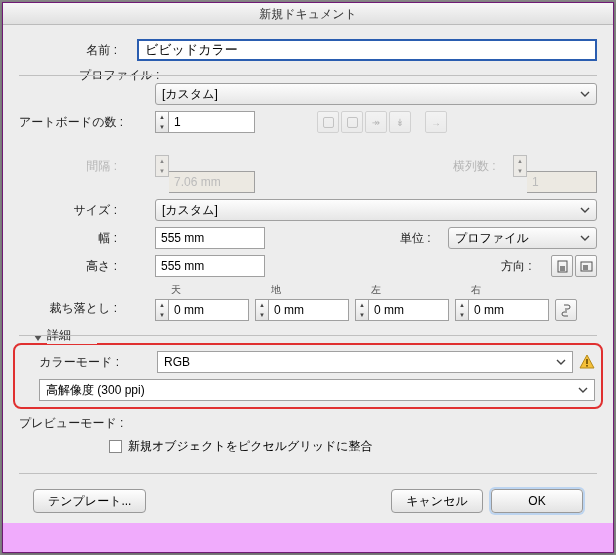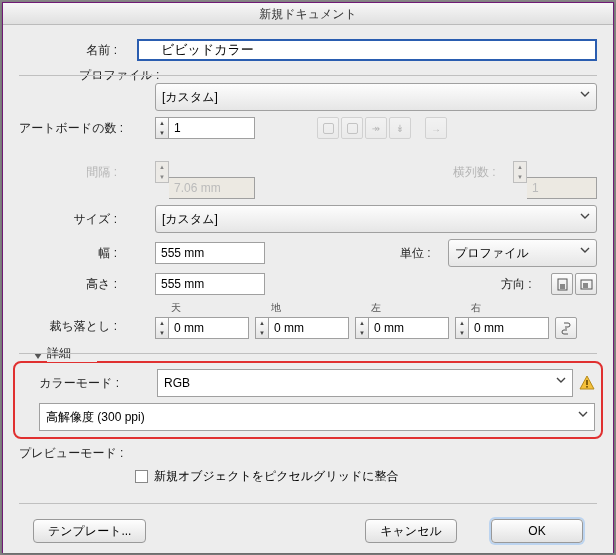--- a/index.html
+++ b/index.html
@@ -4,22 +4,22 @@
 <style>
 * { box-sizing: border-box; margin: 0; padding: 0; font-family: "Hiragino Kaku Gothic ProN", "Meiryo", sans-serif; }
 body { background: #888; width: 616px; height: 555px; }
 .dialog { width: 612px; height: 551px; margin: 2px; background: #f0abfc; border: 1px solid #701a75; box-shadow: 0 1px 3px rgba(0,0,0,0.3); }
 .titlebar { height: 22px; background: linear-gradient(#f7f7f7,#e0e0e0); border-bottom: 1px solid #bbb; text-align: center; font-size: 12px; line-height: 22px; color: #333; }
 .content { padding: 14px 16px 10px 16px; background: #ededed; }
 .row { display: flex; align-items: center; margin-bottom: 6px; }
 .label { text-align: right; font-size: 12px; color: #222; padding-right: 20px; white-space: nowrap; }
 .label.disabled { color: #b5b5b5; }
 .col1 { width: 118px; }
-.field-name { flex: 1; height: 22px; border: 2px solid #2a5db0; background: #fff; font-size: 13px; padding: 0 22px; }
-.dropdown { flex: 1; height: 28px; background: linear-gradient(#fdfdfd,#e6e6e6); border: 1px solid #a0a0a0; border-radius: 3px; font-size: 12px; display: flex; align-items: center; padding: 0 6px; position: relative; }
+.field-name { flex: 1; height: 22px; border: 2px solid #2a5db0; background: #fff; font-size: 13px; padding: 0 6px; }
+.dropdown { flex: 1; height: 22px; background: linear-gradient(#fdfdfd,#e6e6e6); border: 1px solid #a0a0a0; border-radius: 3px; font-size: 12px; display: flex; align-items: center; padding: 0 6px; position: relative; }
 .dropdown.flat { background: #fff; border-radius: 0; }
 .dropdown .arrow { position: absolute; right: 4px; top: 3px; width: 14px; height: 14px; }
 .dropdown .arrow svg { width: 14px; height: 14px; }
 .dd-full { width: 440px; }
 .dd-short { width: 282px; }
 .dd-unit { width: 138px; }
 .stepper { display: inline-flex; flex-direction: column; width: 14px; height: 22px; border: 1px solid #a0a0a0; background: linear-gradient(#fdfdfd,#e3e3e3); }
 .stepper.disabled { background: #ece9e3; opacity: 0.6; }
 .stepper button { flex: 1; border: none; background: transparent; font-size: 6px; line-height: 1; color: #444; padding: 0; }
 .numfield { display: inline-block; height: 22px; width: 86px; background: #fff; border: 1px solid #a0a0a0; border-left: none; font-size: 12px; padding: 0 5px; line-height: 20px; }
@@ -33,25 +33,25 @@
 .iconbtn.disabled { opacity: 0.35; }
 .bleed-section { display: flex; gap: 6px; }
 .bleed-col { display: flex; flex-direction: column; }
 .bleed-col .hdr { font-size: 10px; color: #555; margin-bottom: 2px; padding-left: 16px; }
 .bleed-col .pair { display: flex; }
 .bleed-col .numfield { width: 80px; }
 .linkbtn { margin-left: 6px; align-self: flex-end; }
 .redbox { border: 2px solid #e03030; border-radius: 8px; padding: 6px 6px; margin: 2px -6px 6px -6px; }
 .warn { width: 16px; height: 16px; margin-left: 6px; }
 .warn svg { width: 16px; height: 16px; }
-.checkbox-row { margin-left: 116px; display: flex; align-items: center; font-size: 12px; gap: 6px; }
+.checkbox-row { margin-left: 90px; display: flex; align-items: center; font-size: 12px; gap: 6px; }
 .checkbox { width: 13px; height: 13px; border: 1px solid #888; background: #fff; }
 .btnbar { display: flex; padding: 8px 14px 0 14px; border-top: 1px solid #ccc; margin-top: 10px; }
 .btn { height: 24px; padding: 0 14px; font-size: 12px; background: linear-gradient(#fefefe,#e3e3e3); border: 1px solid #999; border-radius: 4px; min-width: 92px; }
-.btn-default { box-shadow: 0 0 0 2px #bcd4f0; margin-left: 26px; }
+.btn-default { box-shadow: 0 0 0 2px #bcd4f0; }
 .flex-spacer { flex: 1; }
 .iconshape { width: 11px; height: 11px; border: 1px solid #777; border-radius: 2px; position: relative; }
 </style>
 </head>
 <body>
 
 <div class="dialog">
   <div class="titlebar">新規ドキュメント</div>
   <div class="content">
 

